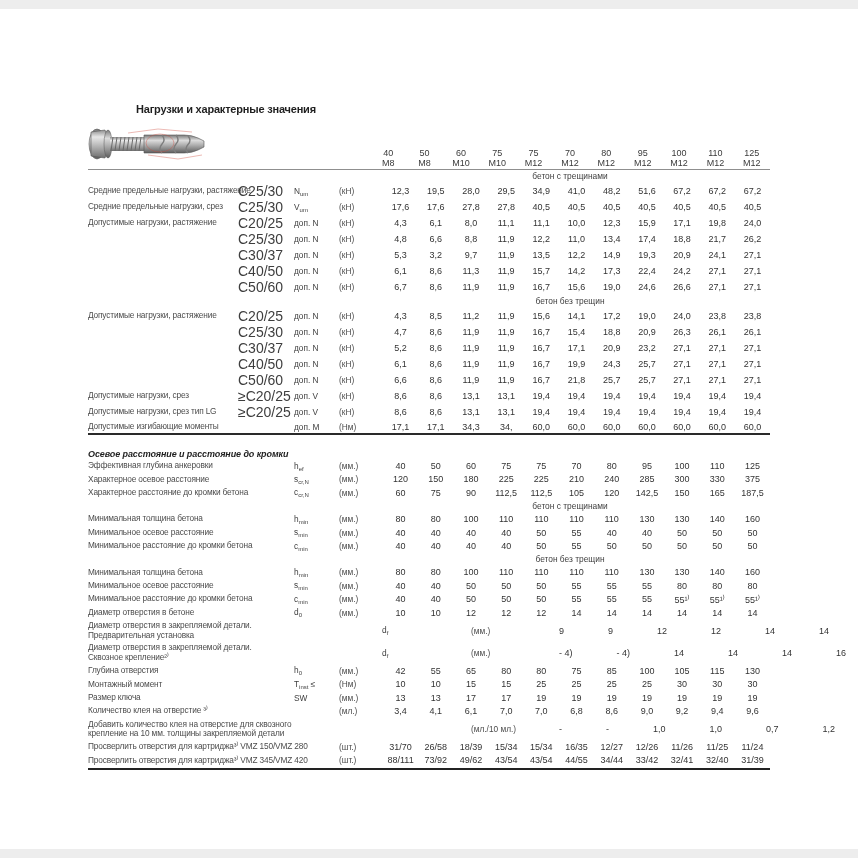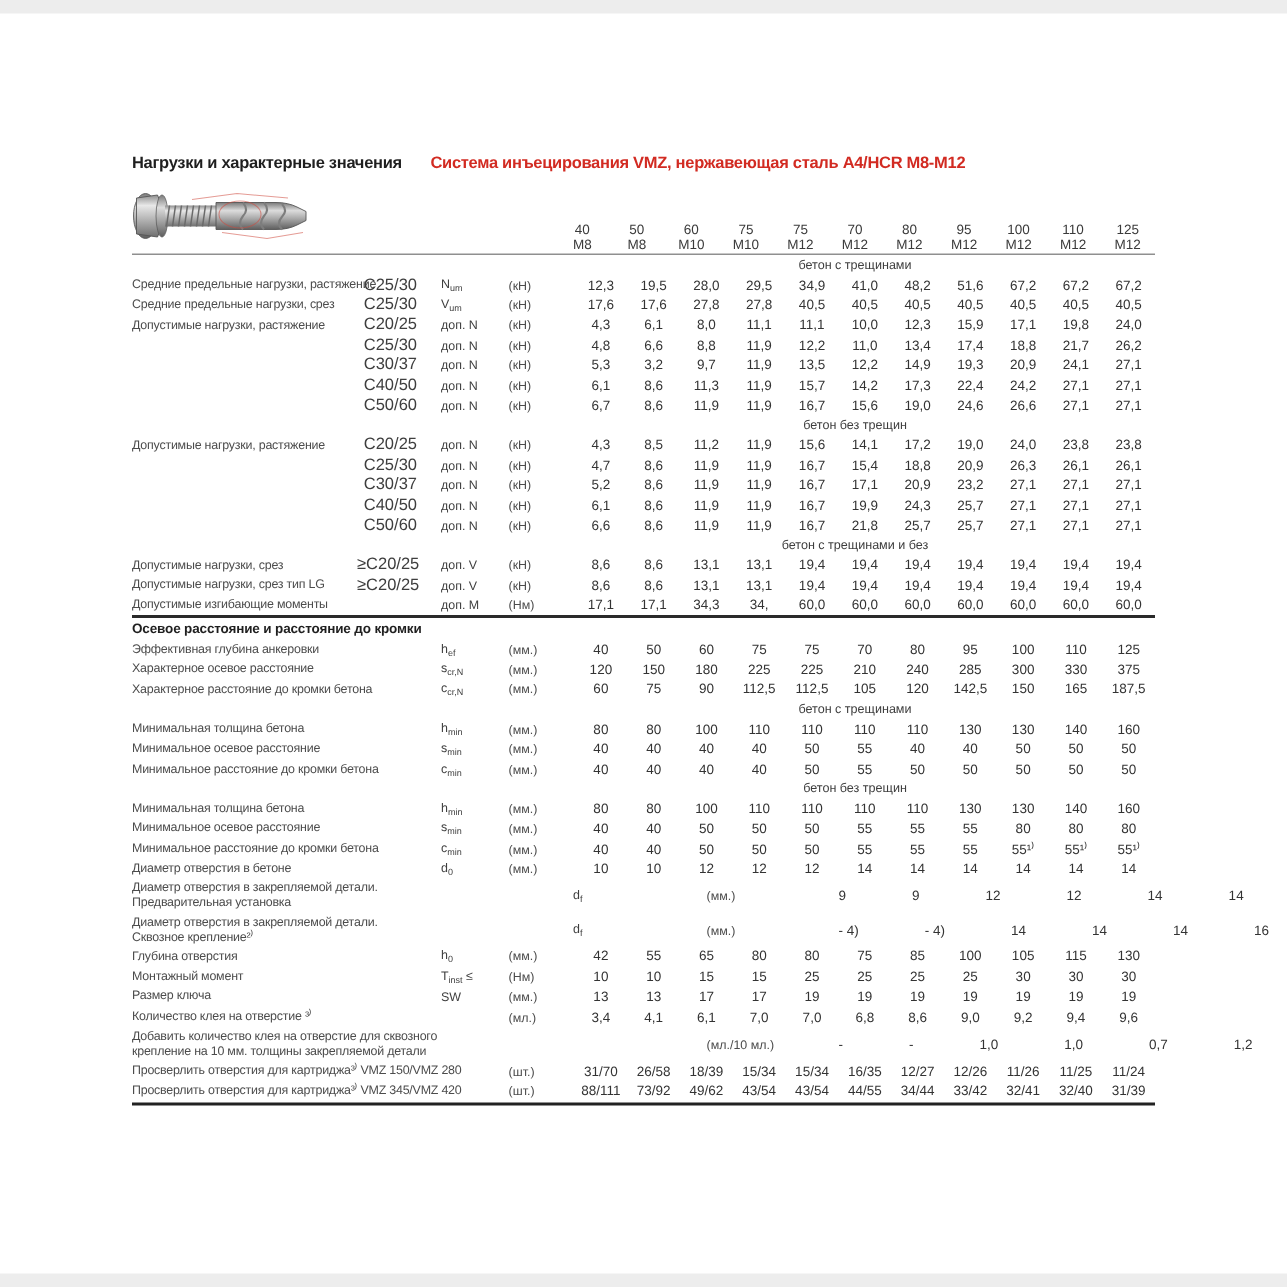--- a/index.html
+++ b/index.html
@@ -4,62 +4,61 @@
 <style>
   html,body{margin:0;padding:0;background:#fff;}
   .page{position:relative;width:858px;height:858px;background:#ffffff;overflow:hidden;
         font-family:"Liberation Sans",sans-serif;color:#3a3a3a;}
   .edge-band{position:absolute;left:0;width:858px;height:9px;background:#ededed;}
   .edge-top{top:0}.edge-bottom{bottom:0}
 
   .doc{position:absolute;left:88px;top:103px;width:682px;}
 
   
-  .titles{display:flex;height:15px;align-items:flex-start;}
+  .titles{display:flex;height:15px;align-items:flex-start;margin-left:48px;}
   .title-black{flex:none;width:199px;font-size:11px;font-weight:bold;color:#1f1f1f;letter-spacing:-0.2px;white-space:nowrap;}
   .title-red{font-size:11px;font-weight:bold;color:#d22b22;letter-spacing:-0.2px;white-space:nowrap;}
 
   
   .head-block{position:relative;height:51px;}
   .anchor-fig{position:absolute;left:0;bottom:-2px;}
   .col-headers{position:absolute;right:0;bottom:1px;left:282px;display:flex;}
   .col-head{flex:1 1 0;text-align:center;font-size:9px;line-height:10px;color:#3a3a3a;}
   .head-rule{border-top:1px solid #8f8f8f;height:0;}
 
   
   .trow{display:flex;align-items:center;min-height:13.4px;}
   .trow.two-line{min-height:22.5px;gap:44px;}
   .cell-label{flex:none;width:150px;font-size:8.3px;letter-spacing:-0.15px;color:#4c4c4c;line-height:9.6px;}
   .cell-label .lbl-line{display:block;white-space:nowrap;overflow:visible;}
-  .cell-cond{flex:none;width:56px;text-align:right;font-size:11px;color:#3e3e3e;white-space:nowrap;padding-right:16px;box-sizing:border-box;}
+  .cell-cond{flex:none;width:56px;text-align:right;font-size:14px;color:#3e3e3e;white-space:nowrap;padding-right:16px;box-sizing:border-box;}
   .cell-sym{flex:none;width:32px;font-size:8.3px;color:#3e3e3e;white-space:nowrap;}
   .cell-sym sub{font-size:6px;vertical-align:-2px;}
   .cell-unit{flex:none;width:44px;font-size:8.3px;color:#4c4c4c;white-space:nowrap;overflow:visible;margin-left:13px;}
   .cell-val{flex:1 1 0;text-align:center;font-size:9px;color:#333333;white-space:nowrap;}
 
   .subhead{display:block;min-height:13px;line-height:13px;}
   .subhead .subhead-text{display:block;margin-left:282px;text-align:center;font-size:8.4px;color:#3e3e3e;}
 
-  .section-row{border-top:2px solid #2a2a2a;padding-top:0;min-height:14px;display:flex;align-items:center;}
+  .section-row{border-top:2px solid #2a2a2a;padding-top:10px;min-height:14px;display:flex;align-items:flex-end;font-style:italic;}
   .section-row .section-text{font-size:9px;font-weight:bold;color:#1f1f1f;letter-spacing:-0.1px;}
 
   .bottom-rule{border-top:2.5px solid #222;height:0;margin-top:1px;}
 </style>
 </head>
 <body>
 
 <div class="page">
   <div class="edge-band edge-top"></div>
   <div class="edge-band edge-bottom"></div>
 
   <div class="doc">
 
     <div class="titles">
       <span class="title-black">Нагрузки и характерные значения</span>
-      <span class="title-red">Система инъецирования VMZ, нержавеющая сталь A4/HCR M8-M12</span>
     </div>
 
     <div class="head-block">
       <svg class="anchor-fig" width="120" height="56" viewBox="0 0 120 56">
         <defs>
           <linearGradient id="met" x1="0" y1="0" x2="0" y2="1">
             <stop offset="0" stop-color="#8f8f8f"></stop>
               <stop offset="0.25" stop-color="#e8e8e8"></stop>
             <stop offset="0.55" stop-color="#b9b9b9"></stop>
               <stop offset="1" stop-color="#6f6f6f"></stop>
@@ -373,23 +372,20 @@
           <div class="cell-val">11,9</div>
           <div class="cell-val">11,9</div>
           <div class="cell-val">16,7</div>
           <div class="cell-val">21,8</div>
           <div class="cell-val">25,7</div>
           <div class="cell-val">25,7</div>
           <div class="cell-val">27,1</div>
           <div class="cell-val">27,1</div>
           <div class="cell-val">27,1</div>
         </div>
-        <div class="subhead">
-          <span class="subhead-text">бетон с трещинами и без</span>
-        </div>
         <div class="trow">
           <div class="cell-label">
             <span class="lbl-line">Допустимые нагрузки, срез</span>
           </div>
           <div class="cell-cond">≥C20/25</div>
           <div class="cell-sym">доп. V</div>
           <div class="cell-unit">(кН)</div>
           <div class="cell-val">8,6</div>
           <div class="cell-val">8,6</div>
           <div class="cell-val">13,1</div>

